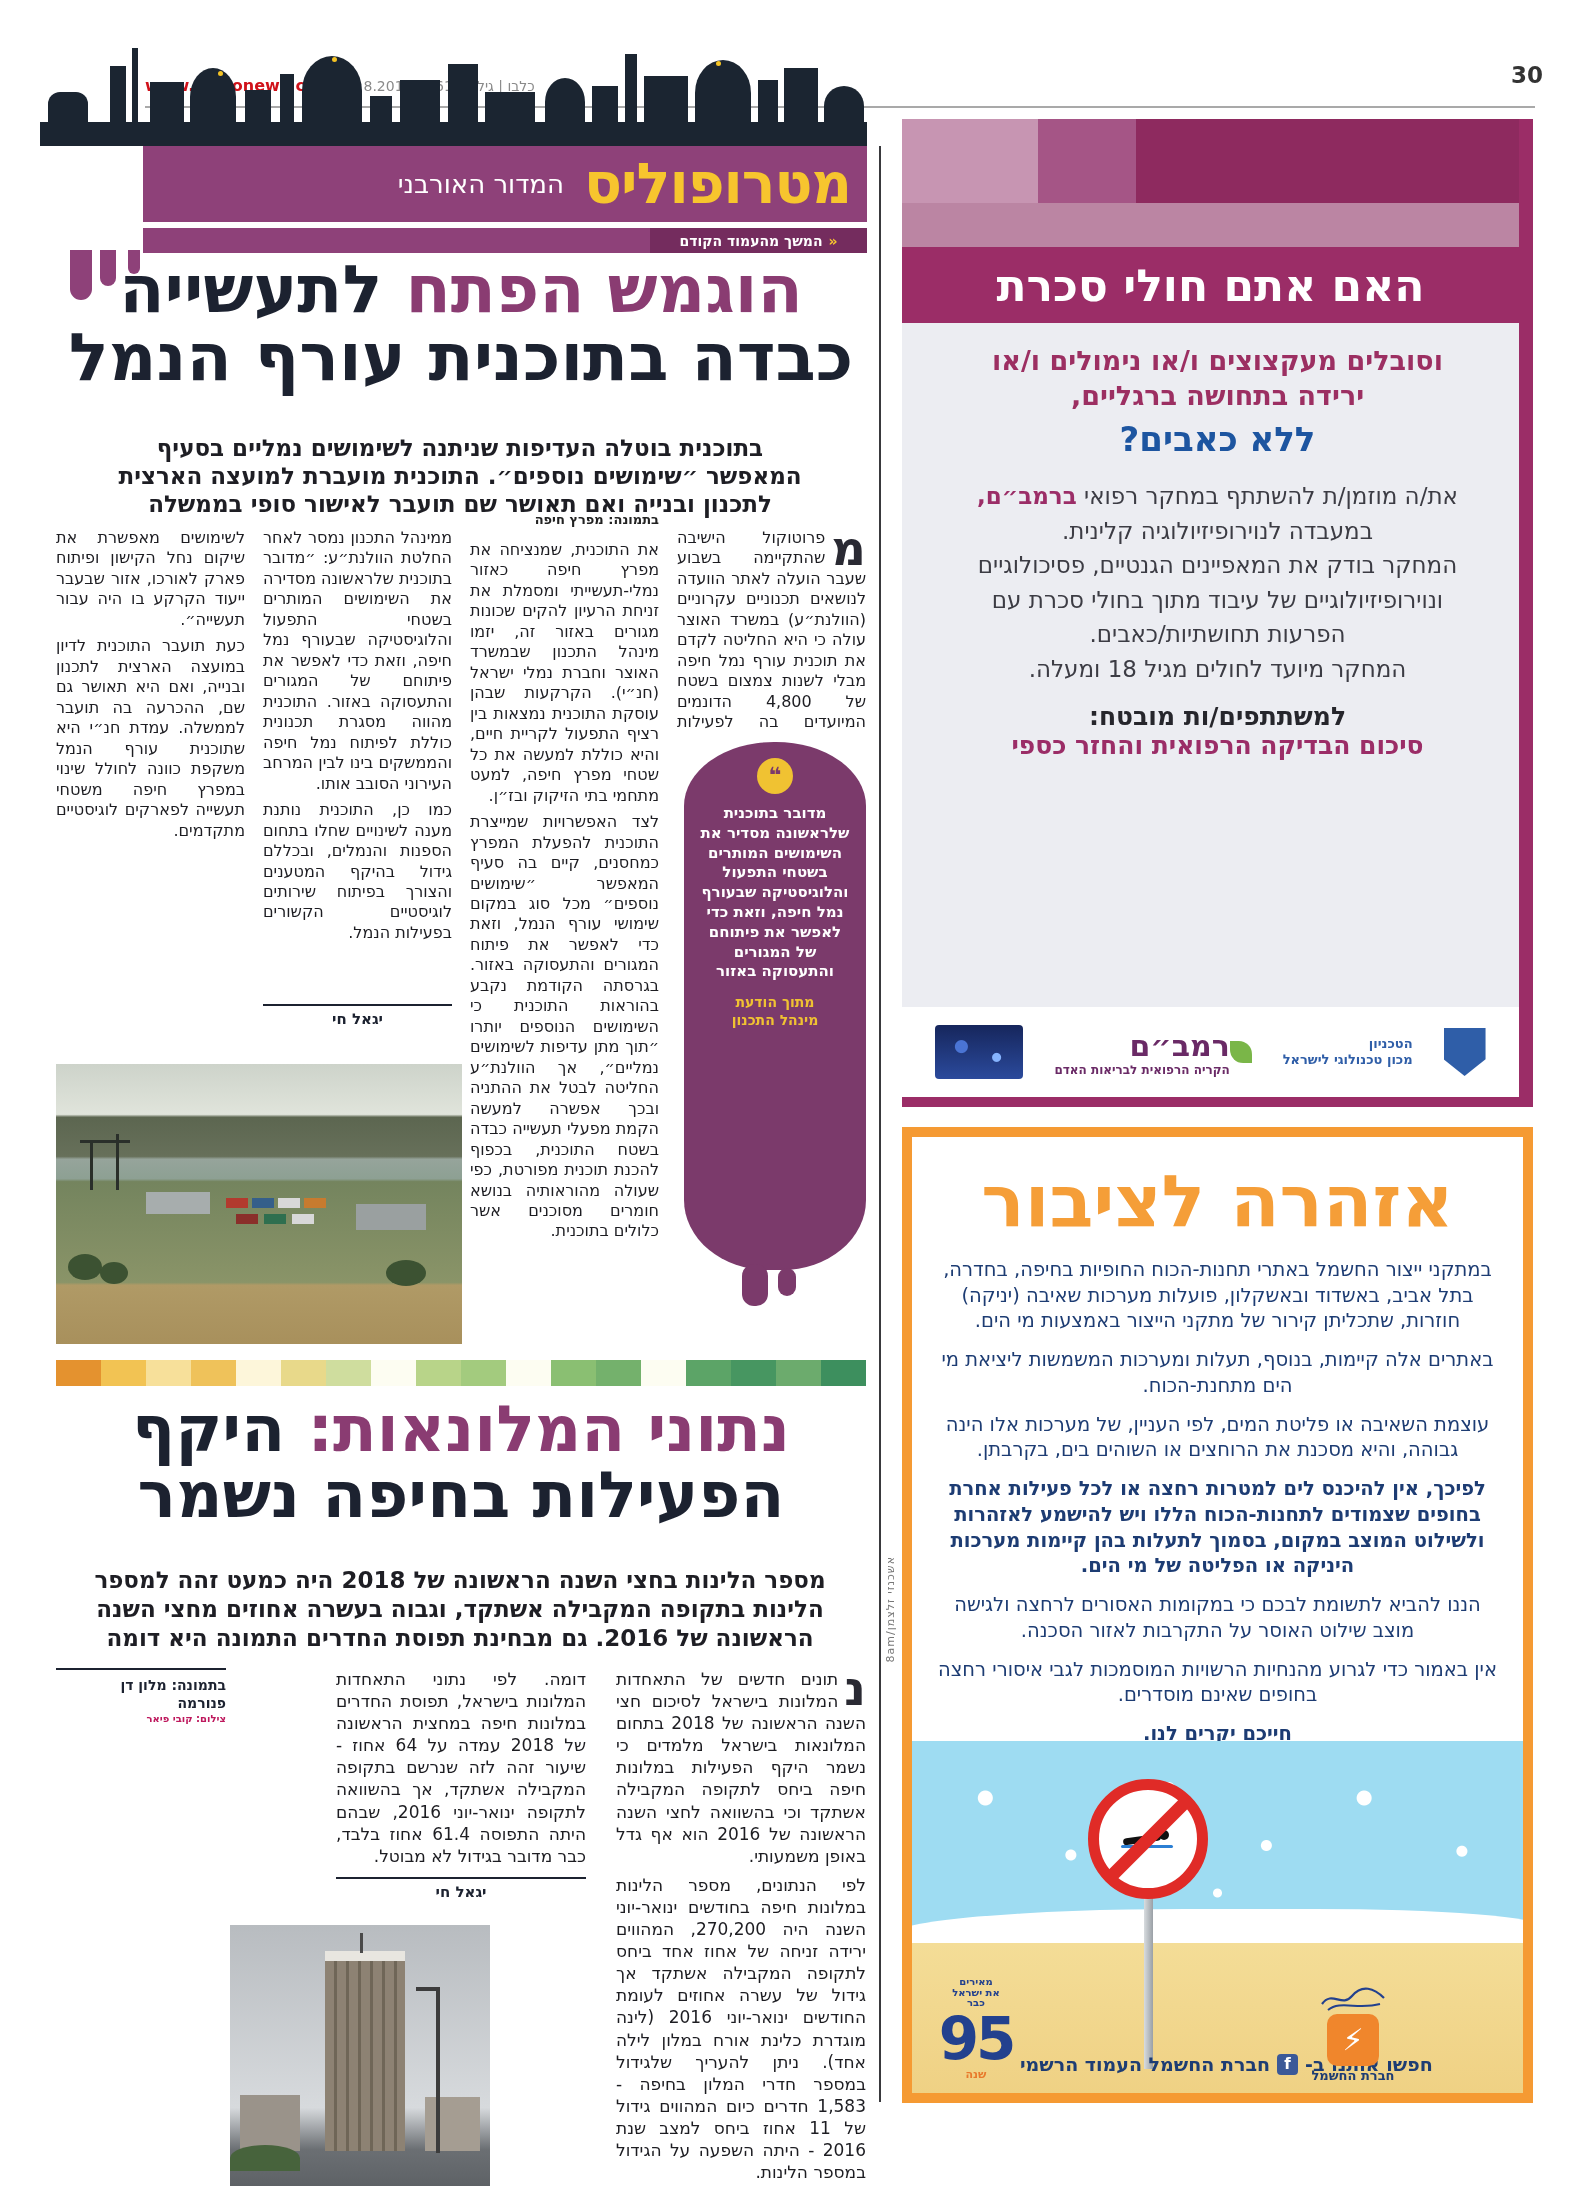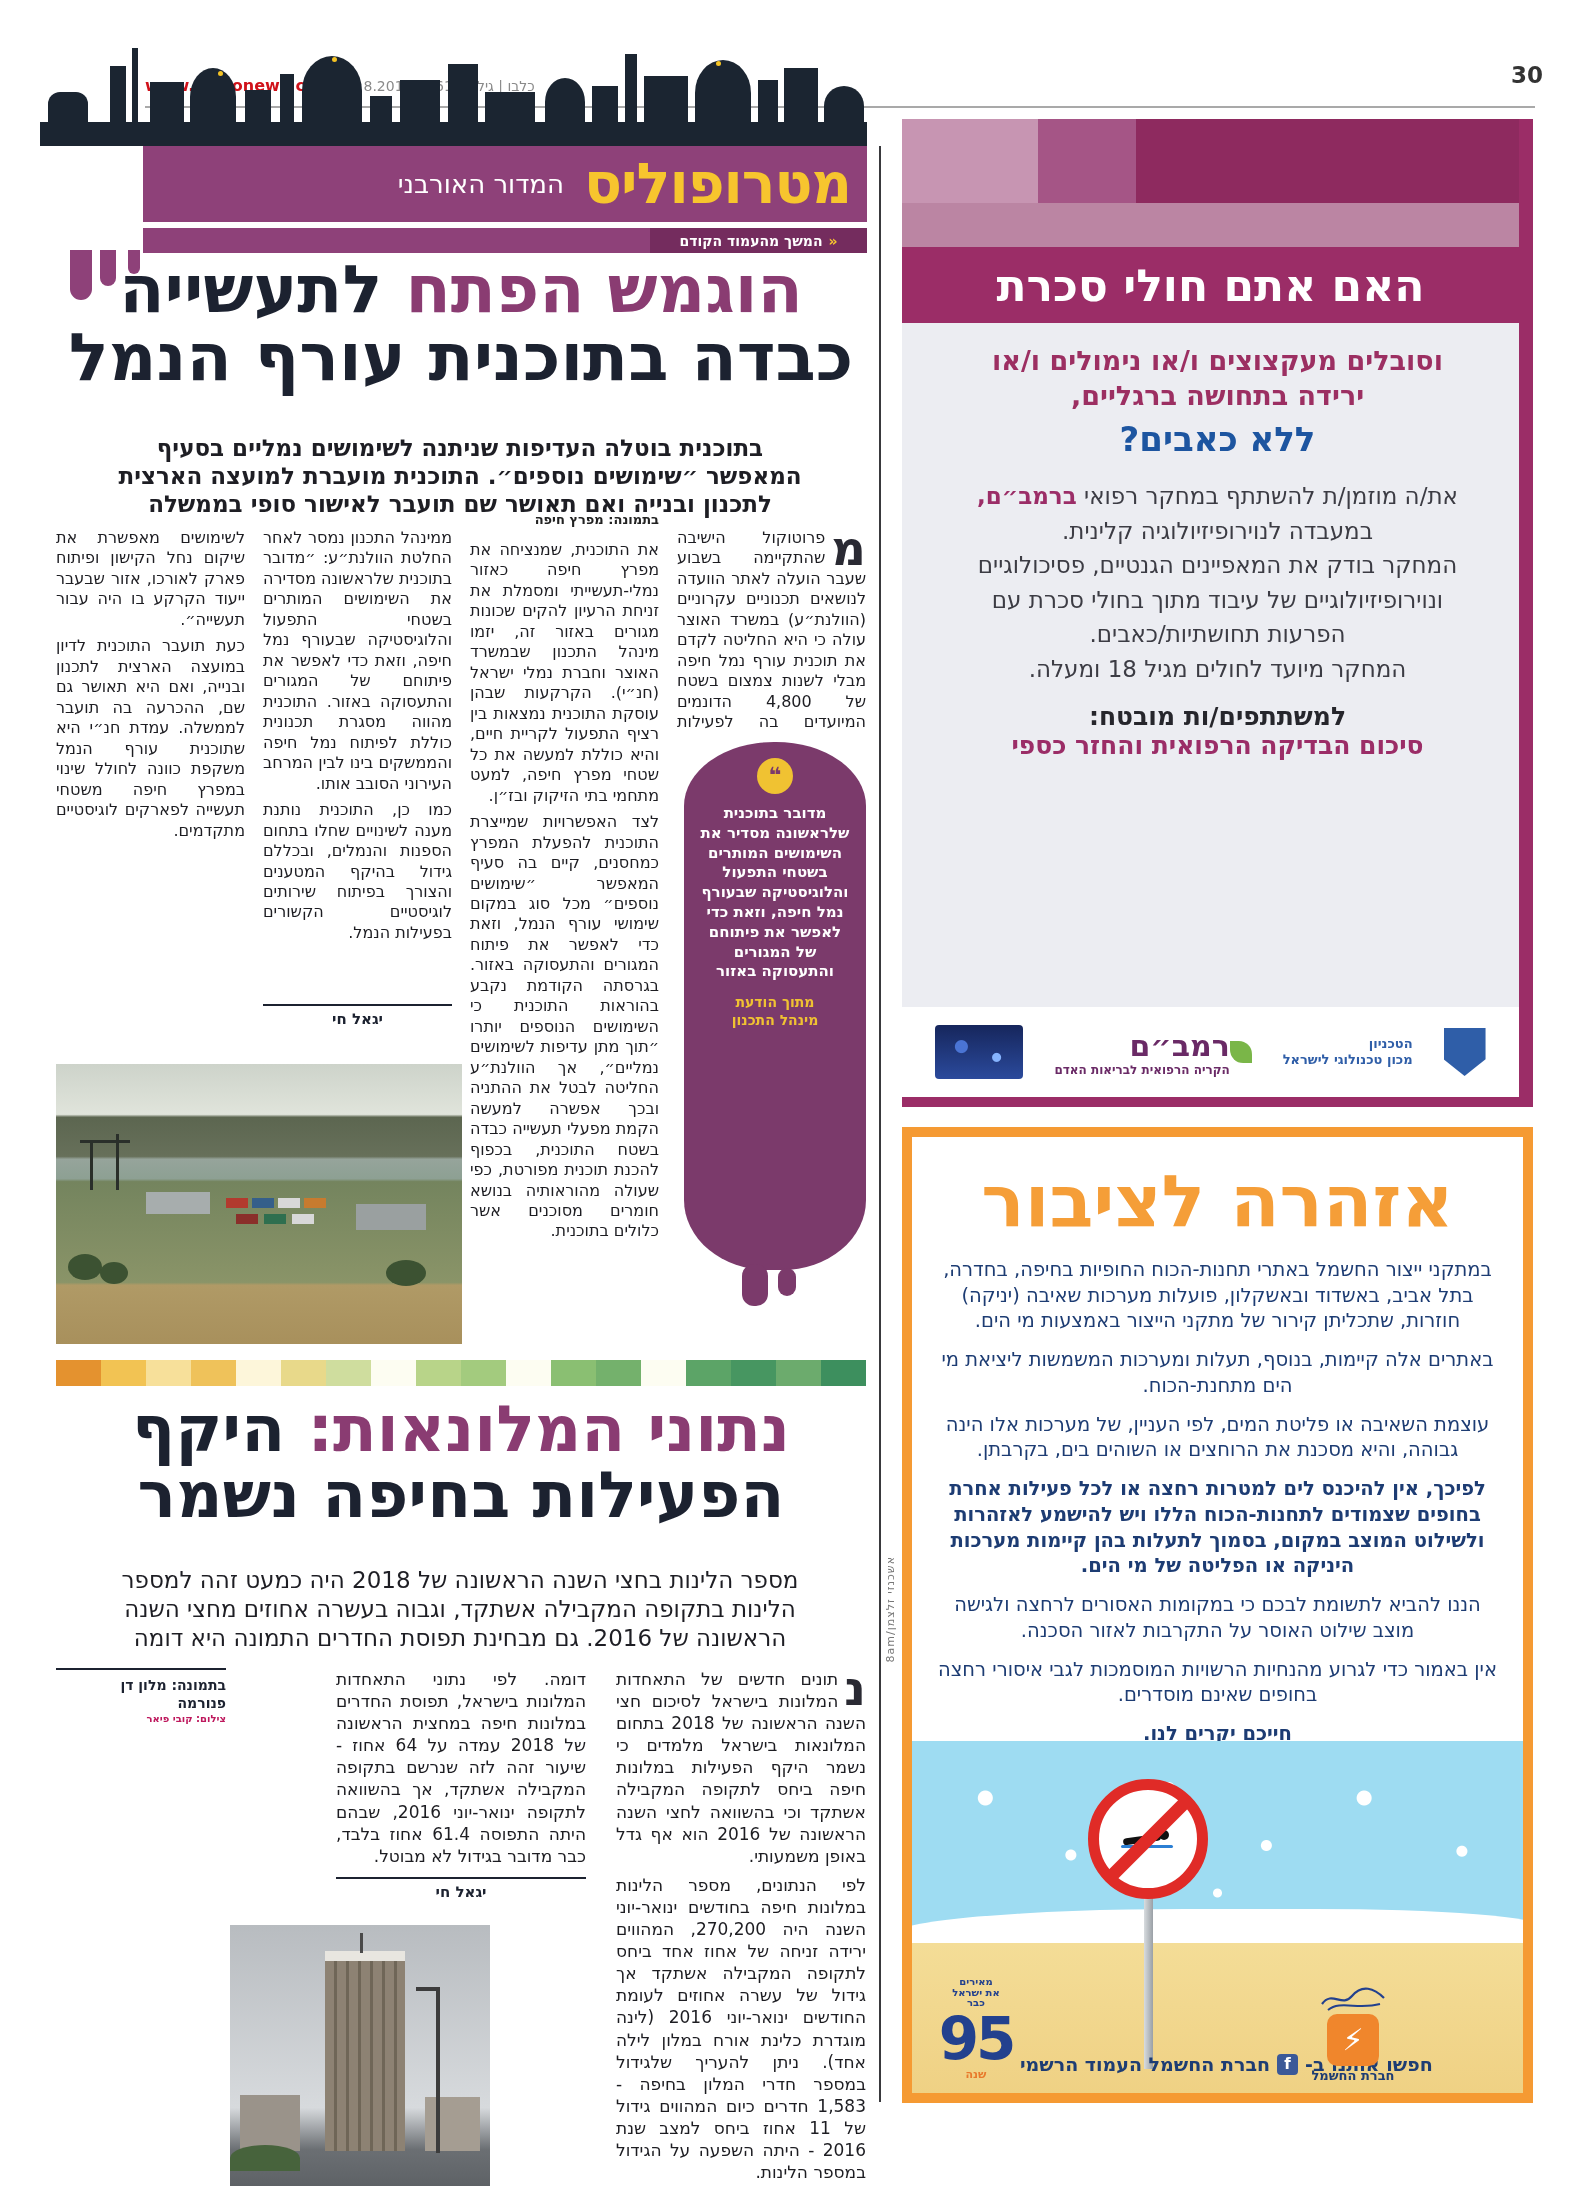--- a/index.html
+++ b/index.html
@@ -62,21 +62,21 @@
 
   
   #strip2{position:absolute;left:56px;top:1360px;width:810px;height:26px;background:linear-gradient(to right,#e4922f 0 45px,#f2c353 45px 90px,#f7e09a 90px 135px,#efc25a 135px 180px,#fdf6da 180px 225px,#e8d98a 225px 270px,#cfdd9e 270px 315px,#fdfdf2 315px 360px,#b8d489 360px 405px,#a3cb7e 405px 450px,#fdfdf2 450px 495px,#8abf72 495px 540px,#74b16c 540px 585px,#fdfdf2 585px 630px,#5ca467 630px 675px,#479661 675px 720px,#6cab6d 720px 765px,#3d8f5e 765px 810px);}
 
   
   #a2-headline{position:absolute;left:56px;top:1394px;width:810px;text-align:center;font-weight:800;line-height:1.12;}
   #a2-headline .l1{font-size:64px;}
   #a2-headline .purple{color:#8a3c72;}
   #a2-headline .black{color:#1c2230;}
   #a2-headline .l2{font-size:64px;color:#1c2230;margin-top:-6px;}
-  #a2-subhead{position:absolute;left:60px;top:1566px;width:800px;text-align:center;font-size:23px;font-weight:400;color:#1e1e24;line-height:1.25;}
+  #a2-subhead{position:absolute;left:60px;top:1566px;width:800px;text-align:center;font-size:23px;font-weight:700;color:#1e1e24;line-height:1.25;}
   .bodycol2{position:absolute;top:1668px;width:250px;font-size:17px;line-height:1.3;color:#1d1d22;text-align:justify;overflow:hidden;}
   .bodycol2 p{margin:0 0 7px 0;}
   #a2-c1{left:616px;max-height:518px;}
   #a2-c2{left:336px;max-height:518px;}
   #a2-byline{position:static;width:auto;border-top:2px solid #1c2230;padding-top:4px;font-size:15px;font-weight:800;text-align:center;color:#1c2230;margin-top:10px;}
   #a2-caption{position:absolute;left:56px;top:1668px;width:170px;border-top:2px solid #1c2230;padding-top:6px;font-size:14px;font-weight:800;color:#1c2230;text-align:right;line-height:1.3;}
   #a2-caption .credit{font-size:10px;color:#be185d;}
 
   
   #hotel-photo{position:absolute;left:230px;top:1925px;width:260px;height:261px;overflow:hidden;background:linear-gradient(#b8bcc0,#d7dadd 70%,#6b6f73 86%,#5e6266 100%);}

